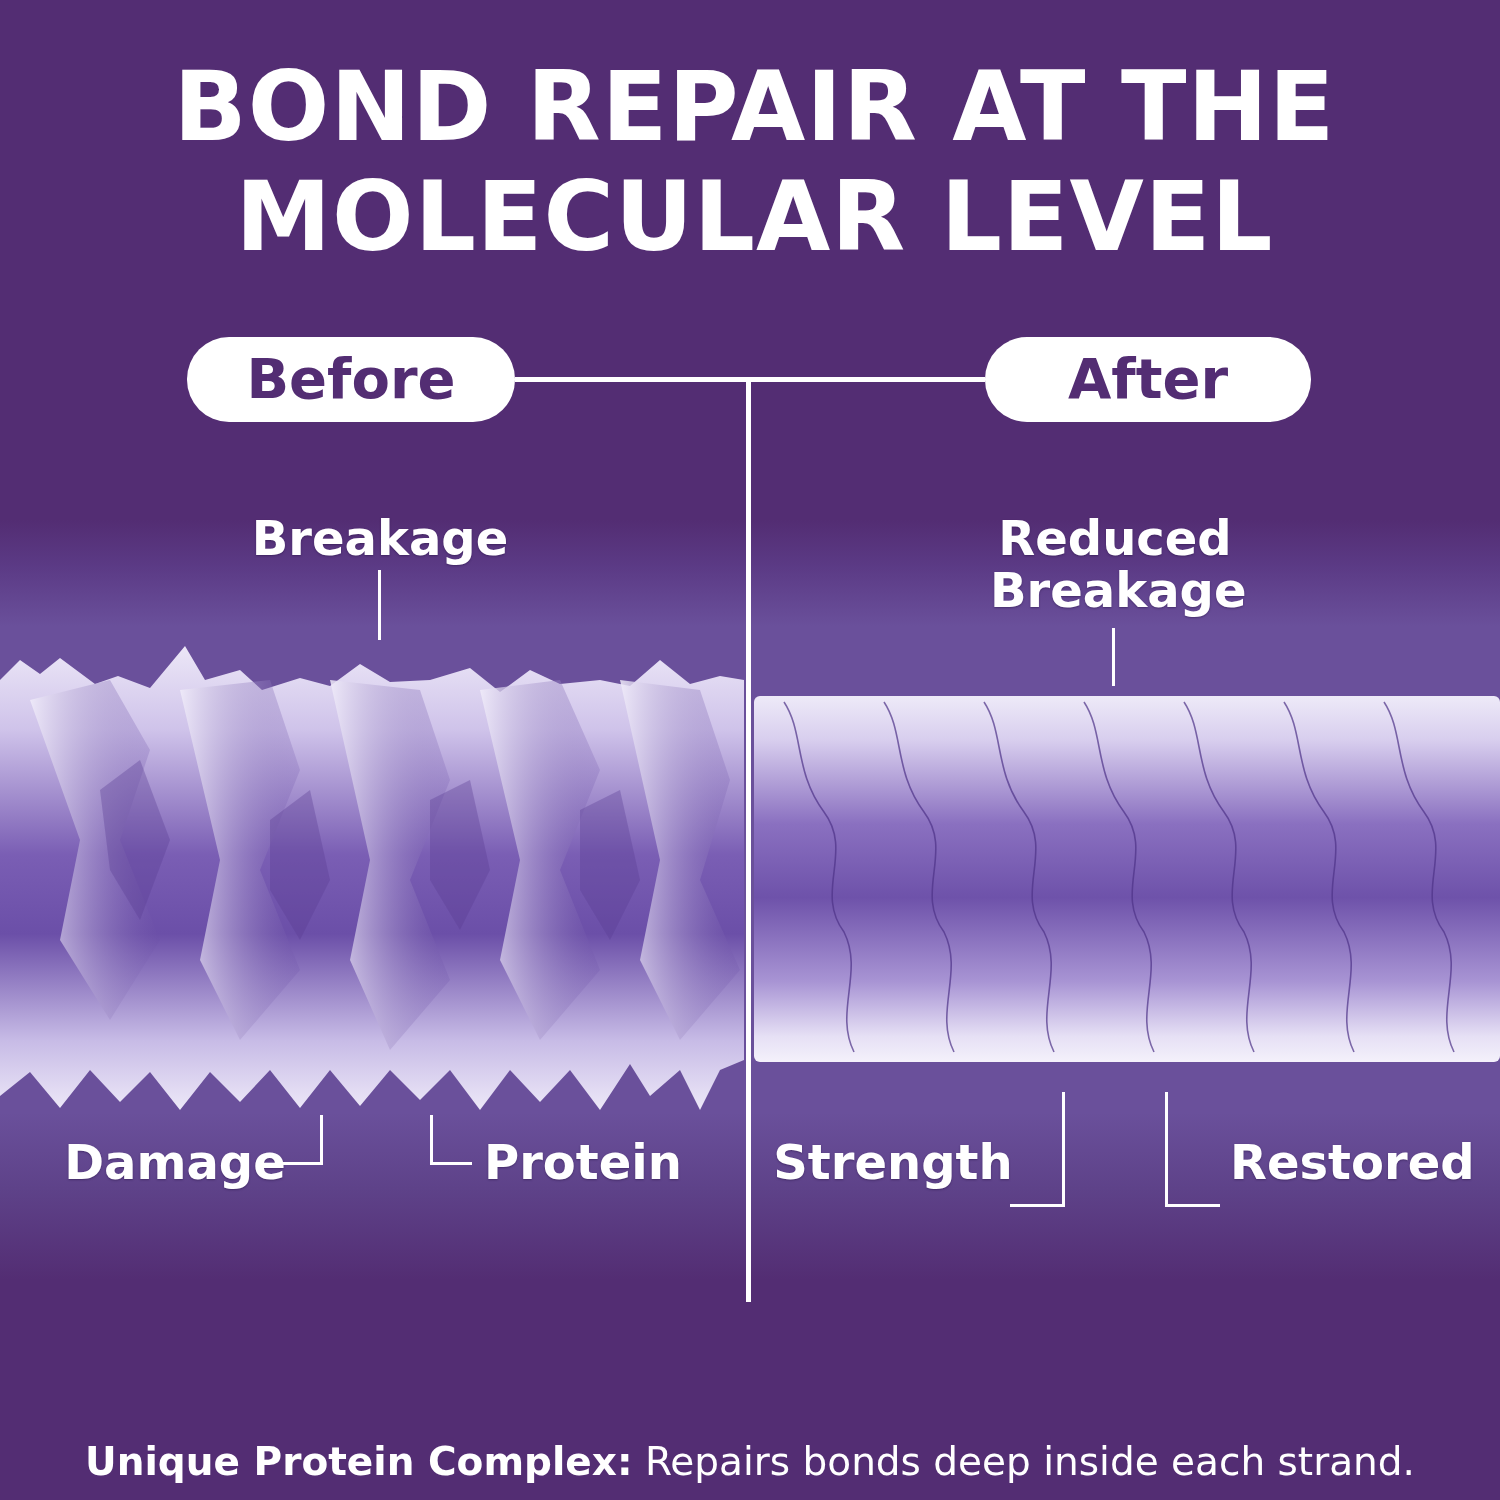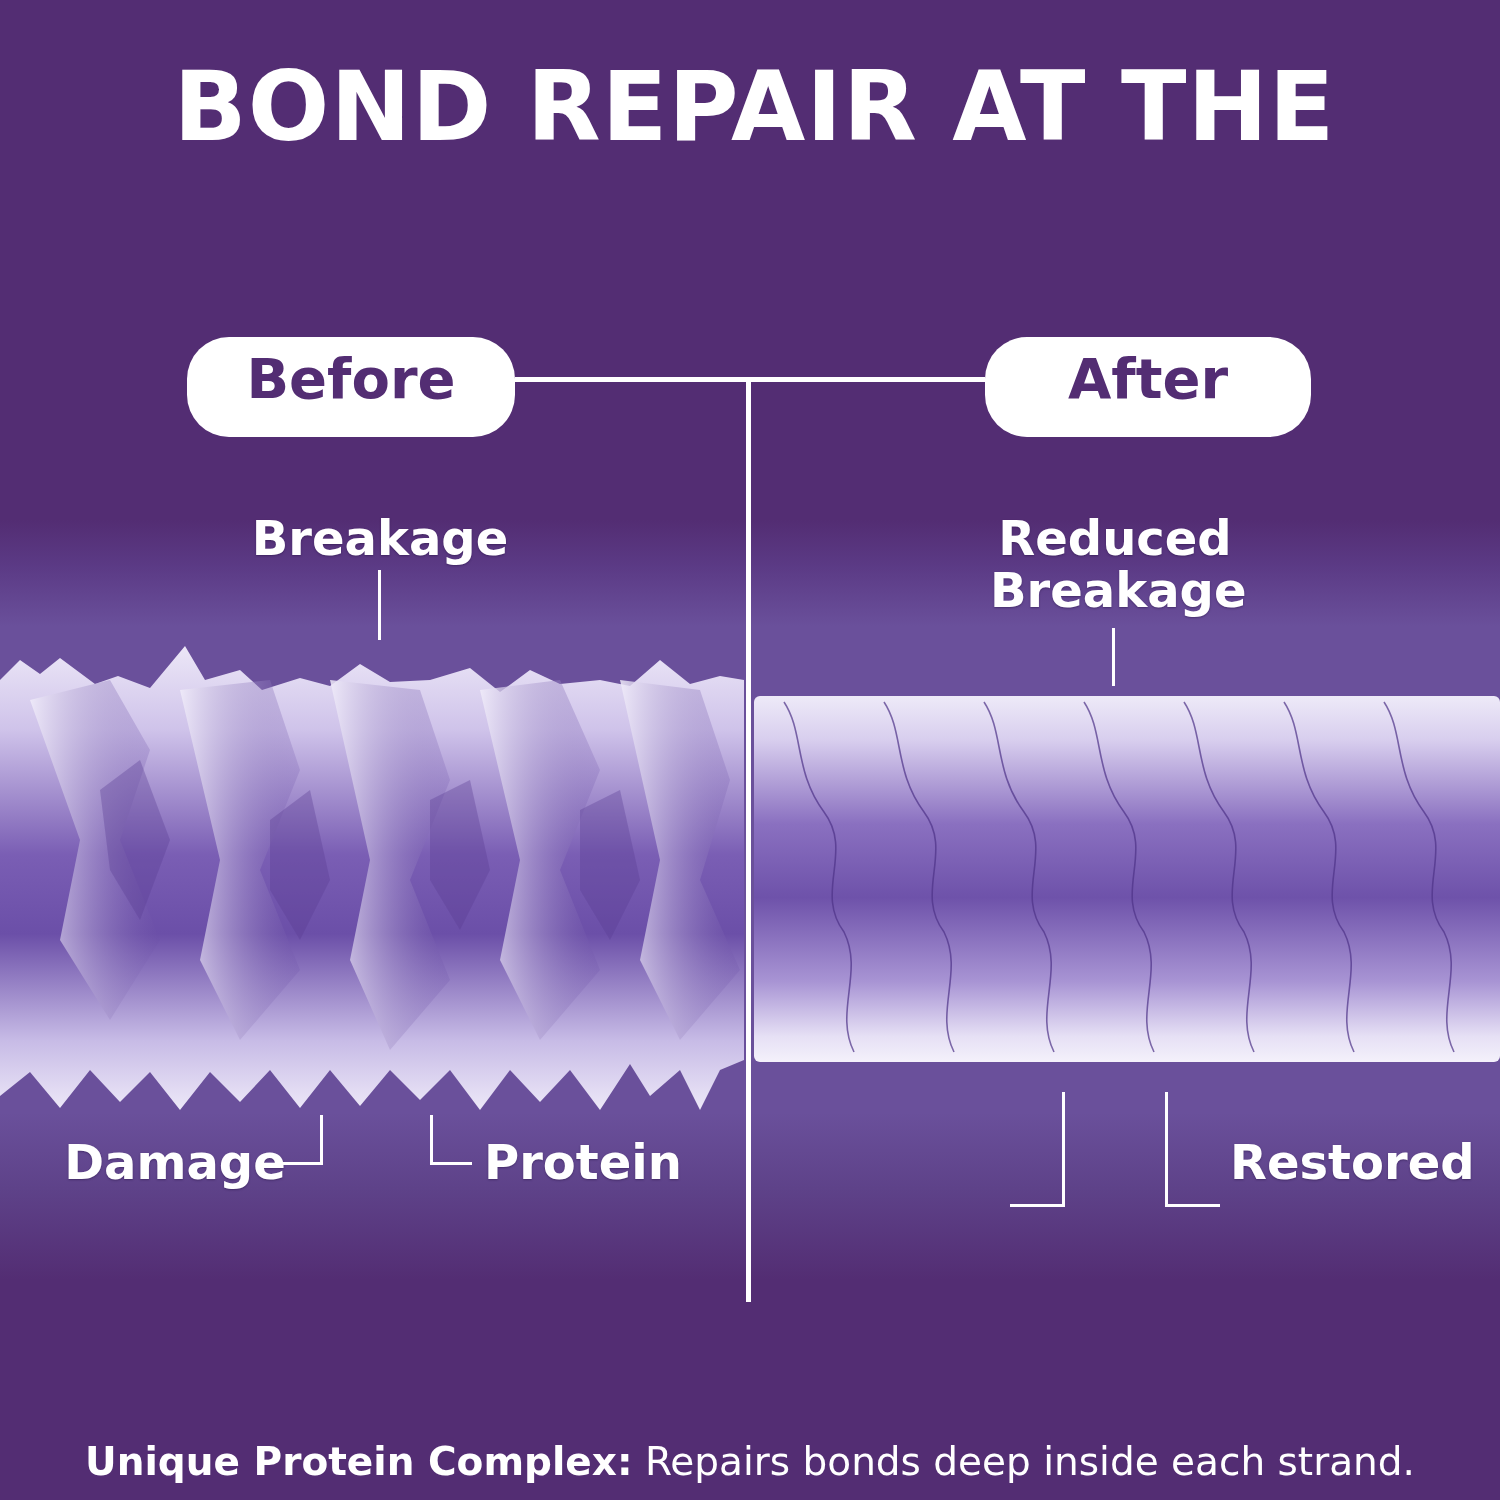--- a/index.html
+++ b/index.html
@@ -14,21 +14,21 @@
     background: linear-gradient(to bottom,
       #532D73 0%, #5B3A85 6%, #6A509B 14%, #6A509B 78%, #5E4289 88%, #532D73 100%);
   }
   .title {
     position: absolute; left: 0; top: 52px; width: 1500px; text-align: center;
     font-family: "DejaVu Sans", sans-serif; font-weight: bold;
     font-size: 96px; line-height: 110px; letter-spacing: 1px;
   }
   .title span { display: block; padding-left: 9px; }
   .pill {
-    position: absolute; top: 337px; height: 100px; background: #ffffff;
+    position: absolute; top: 337px; height: 85px; background: #ffffff;
     border-radius: 42px; color: #532D73; font-weight: bold; font-size: 56px;
     line-height: 83px; text-align: center;
     font-family: "DejaVu Sans", sans-serif;
   }
   .pill.before { left: 187px; width: 328px; }
   .pill.after { left: 985px; width: 326px; }
   .hline { position: absolute; background: #ffffff; height: 5px; }
   .vline { position: absolute; background: #ffffff; width: 5px; }
   .strand { position: absolute; }
   .label {
@@ -46,20 +46,21 @@
   .footer b { font-weight: bold; }
   .footer .rest { font-weight: normal; }
 </style>
 </head>
 <body>
 
 <div class="band"></div>
 
 <div class="title">
   <span>BOND REPAIR AT THE</span>
+  <span>MOLECULAR LEVEL</span>
 </div>
 
 <div class="pill before">Before</div>
 <div class="pill after">After</div>
 <div class="hline" style="left:515px; top:377px; width:470px;"></div>
 <div class="vline" style="left:746px; top:377px; height:925px;"></div>
 
 <svg class="strand" style="left:0; top:640px;" width="744" height="480" viewBox="0 0 744 480">
   <defs>
     <linearGradient id="bgrad" x1="0" y1="0" x2="0" y2="1">
@@ -127,20 +128,21 @@
 <div class="callout" style="left:430px; top:1115px; width:3px; height:50px;"></div>
 <div class="callout" style="left:430px; top:1162px; width:42px; height:3px;"></div>
 
 <div class="label" style="left:990px; top:512px; width:250px;">
   <div>Reduced</div>
   <div>Breakage</div>
 </div>
 <div class="callout" style="left:1112px; top:628px; width:3px; height:58px;"></div>
 
 <div class="label" style="left:770px; top:1136px; width:246px;">
+  <div>Strength</div>
 </div>
 <div class="callout" style="left:1062px; top:1092px; width:3px; height:115px;"></div>
 <div class="callout" style="left:1010px; top:1204px; width:55px; height:3px;"></div>
 
 <div class="label" style="left:1230px; top:1136px; width:230px;">
   <div>Restored</div>
 </div>
 <div class="callout" style="left:1165px; top:1092px; width:3px; height:115px;"></div>
 <div class="callout" style="left:1165px; top:1204px; width:55px; height:3px;"></div>
 

